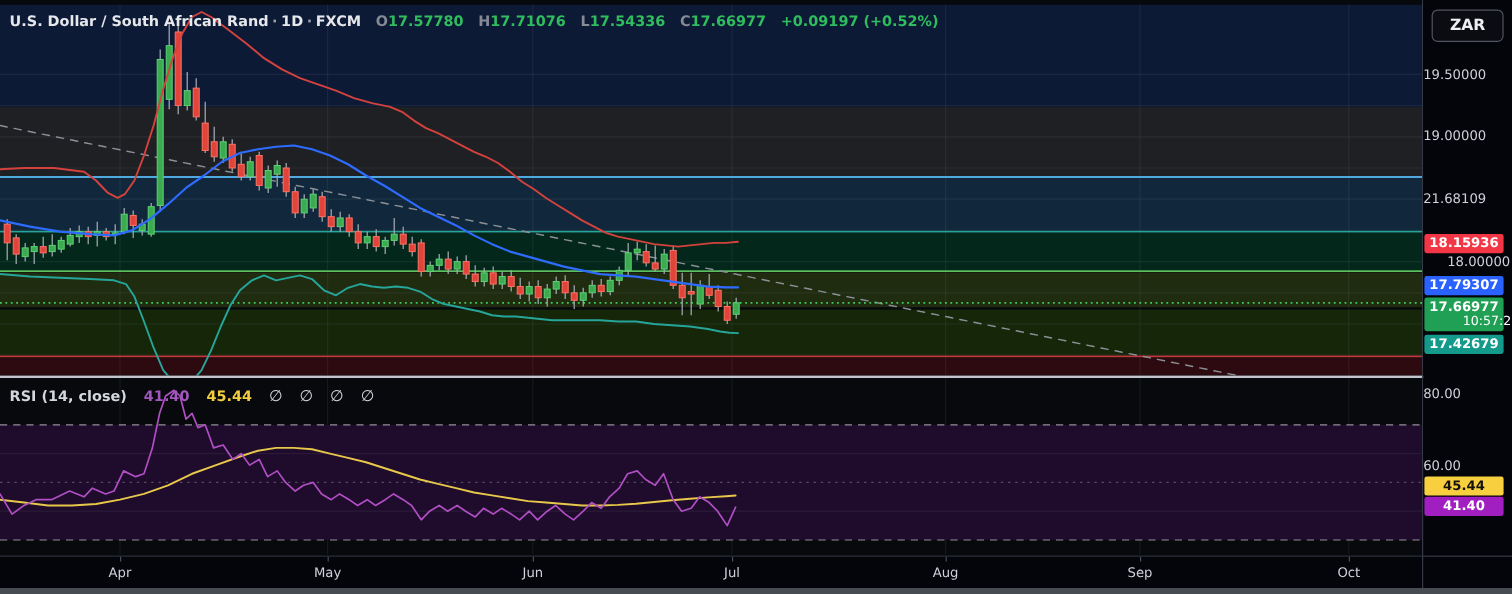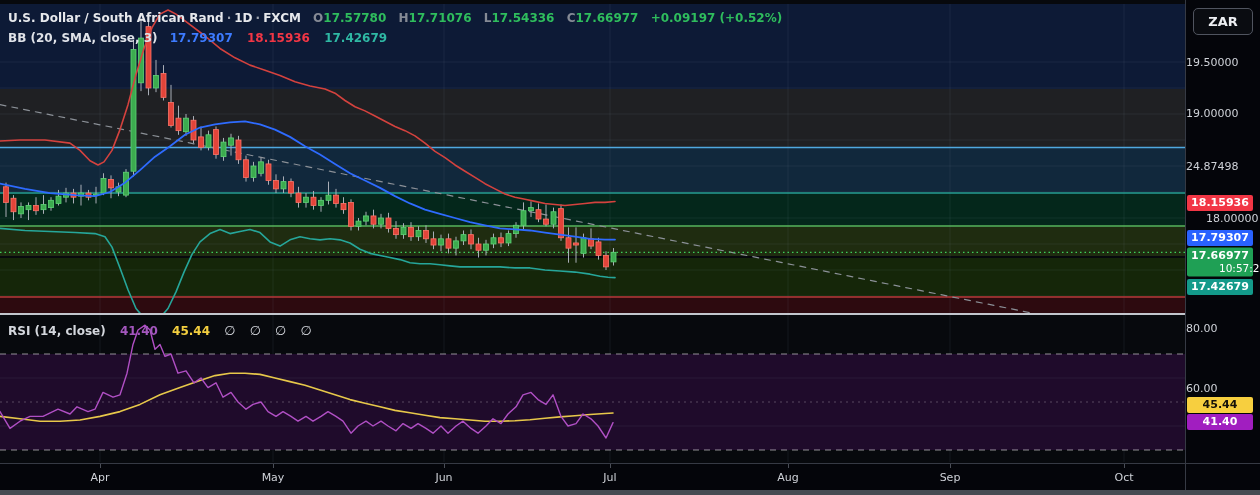--- a/index.html
+++ b/index.html
@@ -266,40 +266,34 @@
   </div>
 
   <div class="legend" style="left:8px;top:11px;">
     <span>U.S. Dollar / South African Rand</span><span class="sep">·</span><span>1D</span><span class="sep">·</span><span>FXCM</span>
     <span class="ohlc-l">O</span><span class="up">17.57780</span>
     <span class="ohlc-l">H</span><span class="up">17.71076</span>
     <span class="ohlc-l">L</span><span class="up">17.54336</span>
     <span class="ohlc-l">C</span><span class="up">17.66977</span>
     <span class="up" style="padding-left:8px;">+0.09197 (+0.52%)</span>
   </div>
-  <div class="legend" style="left:8px;top:31px;">
-    <span class="dim" style="color:#dfe2e8;">BB (20, SMA, close, 3)</span>
-    <span class="bb-basis">17.79307</span>
-    <span class="bb-upper">18.15936</span>
-    <span class="bb-lower">17.42679</span>
-  </div>
   <div class="legend" style="left:8px;top:323px;">
     <span class="dim" style="color:#d4d7dd;">RSI (14, close)</span>
     <span class="rsi-val">41.40</span>
     <span class="rsi-ma">45.44</span>
     <span class="empties">∅ ∅ ∅ ∅</span>
   </div>
 
   <div class="pane-separator"></div>
 
   <div class="price-axis" id="price-axis">
     <div class="currency-btn">ZAR</div>
   <div class="price-label" style="top: 62px;">19.50000</div>
       <div class="price-label" style="top: 113px;">19.00000</div>
-      <div class="price-label" style="top: 166px;">24.87498</div>
+      <div class="price-label" style="top: 166px;">21.68109</div>
       <div class="price-label" style="top: 218px; margin-left: 20px;">18.00000</div>
       <div class="price-label" style="top: 328px;">80.00</div>
       <div class="price-label" style="top: 375px; margin-top: 13px;">60.00</div>
       <div class="price-badge" style="top: 203px; background: rgb(242, 54, 69); color: rgb(255, 255, 255);">18.15936</div>
       <div class="price-badge" style="top: 238px; background: rgb(41, 98, 255); color: rgb(255, 255, 255);">17.79307</div>
       <div class="price-badge" style="top: 262px; background: rgb(31, 160, 85); color: rgb(255, 255, 255);">17.66977<br><span style="font-weight:400;font-size:10.5px;margin-left:32px;">10:57:27</span></div>
       <div class="price-badge" style="top: 287px; background: rgb(19, 154, 138); color: rgb(255, 255, 255);">17.42679</div>
       <div class="price-badge" style="top: 405px; background: rgb(247, 207, 63); color: rgb(21, 18, 10);">45.44</div>
       <div class="price-badge" style="top: 422px; background: rgb(161, 30, 192); color: rgb(255, 255, 255);">41.40</div>
     </div>

